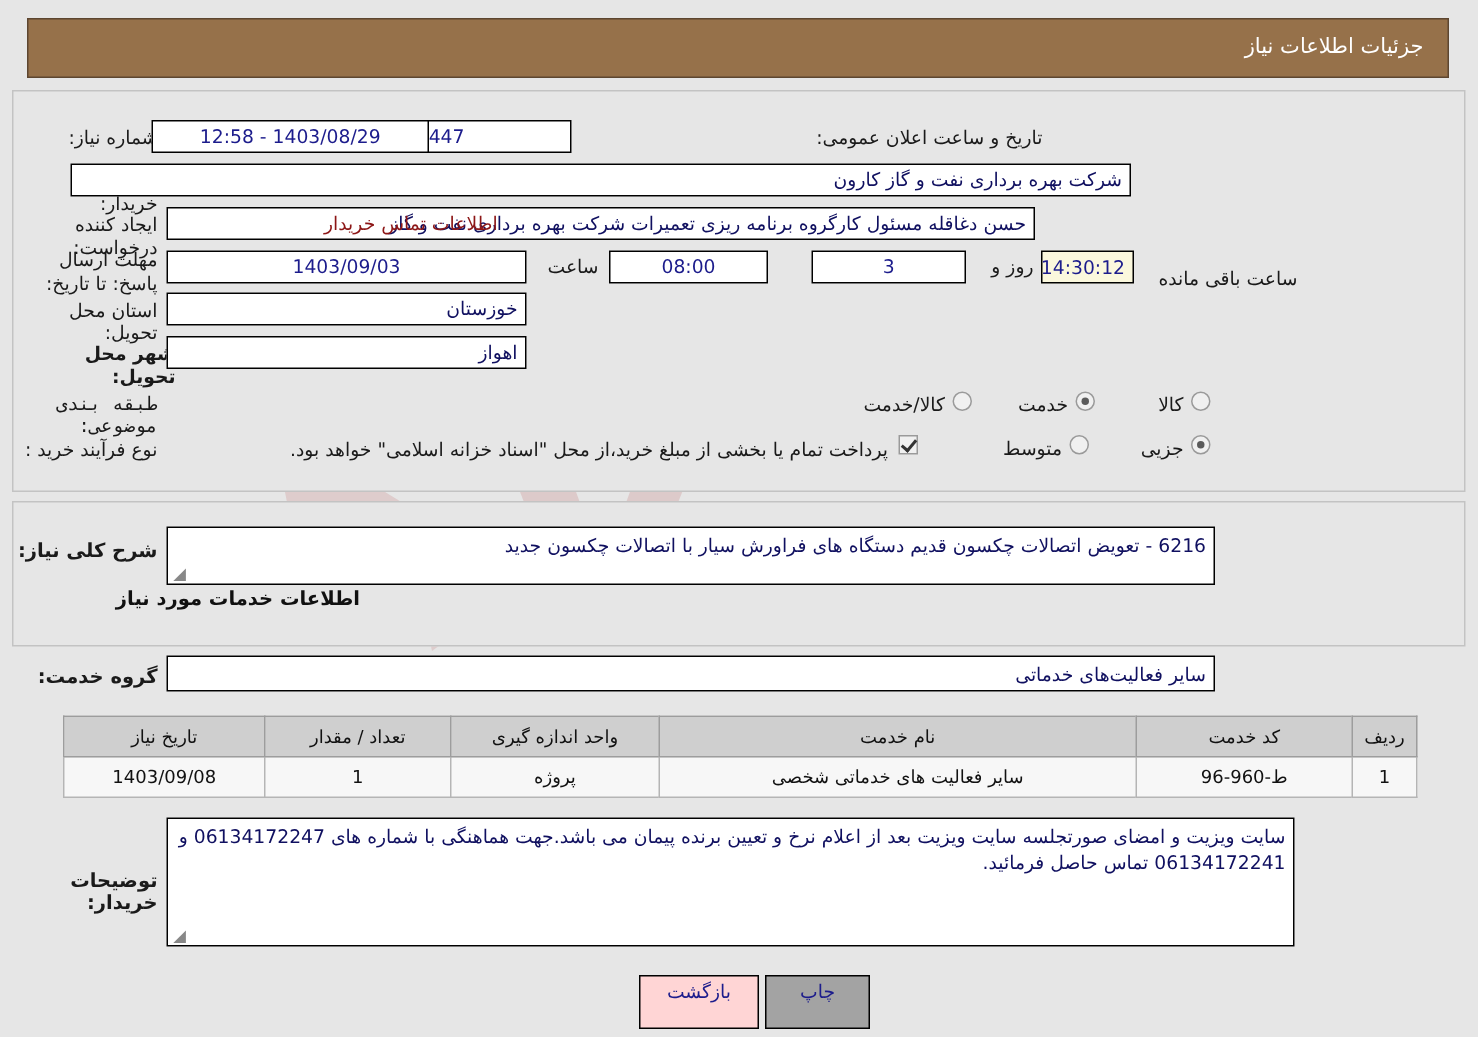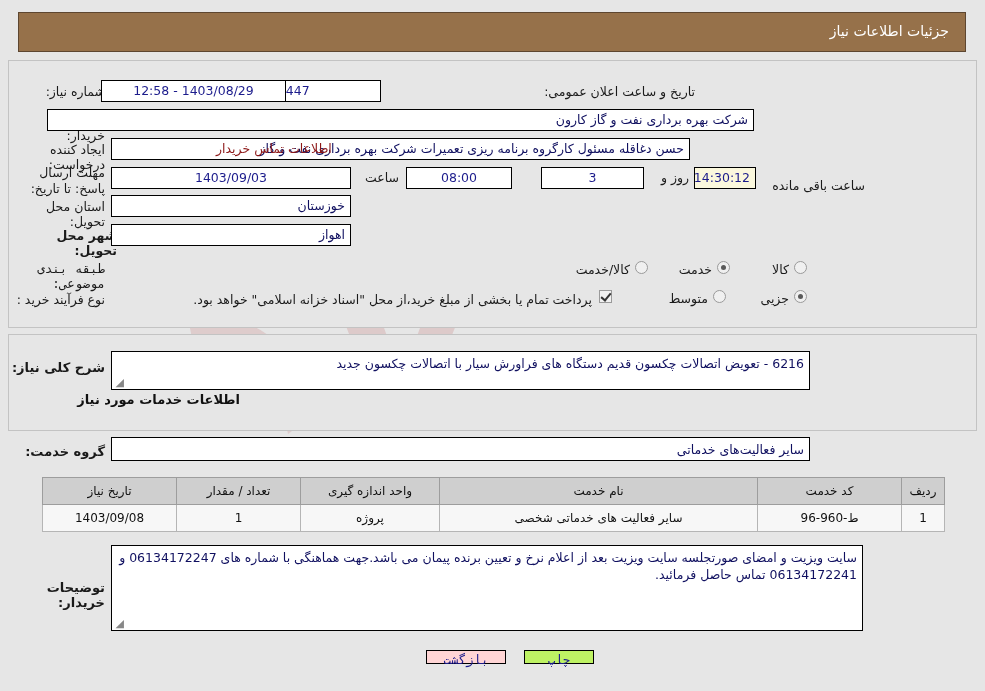--- a/index.html
+++ b/index.html
@@ -256,32 +256,32 @@
     height: 26px;
     text-align: center;
     padding: 0 4px;
     margin-left: 18px;
   }
 
   
   .btn {
     position: absolute;
     box-sizing: border-box;
-    height: 14px;
+    height: 36px;
     border: 1px solid #000;
-    font-family: Liberation Mono, monospace;
+    font-family: Liberation Serif, serif;
     font-size: 12.5px;
     color: #1c1c8c;
     line-height: 20px;
     text-align: center;
     cursor: pointer;
     z-index: 14;
   }
   #btn-back  { left: 426px; top: 650px; width: 80px; background: #ffd5d5; }
-  #btn-print { left: 524px; top: 650px; width: 70px; background: #bef264; }
+  #btn-print { left: 510px; top: 650px; width: 70px; background: #a3a3a3; }
 </style>
 </head>
 <body>
 
 <div id="page">
 
   <div class="watermark">
     <div class="wm-shield"></div>
     <svg class="wm-arrows" viewBox="0 0 140 120">
       <path d="M10 10 C 60 0, 110 30, 120 90" stroke="currentColor" stroke-width="20" fill="none"></path>

